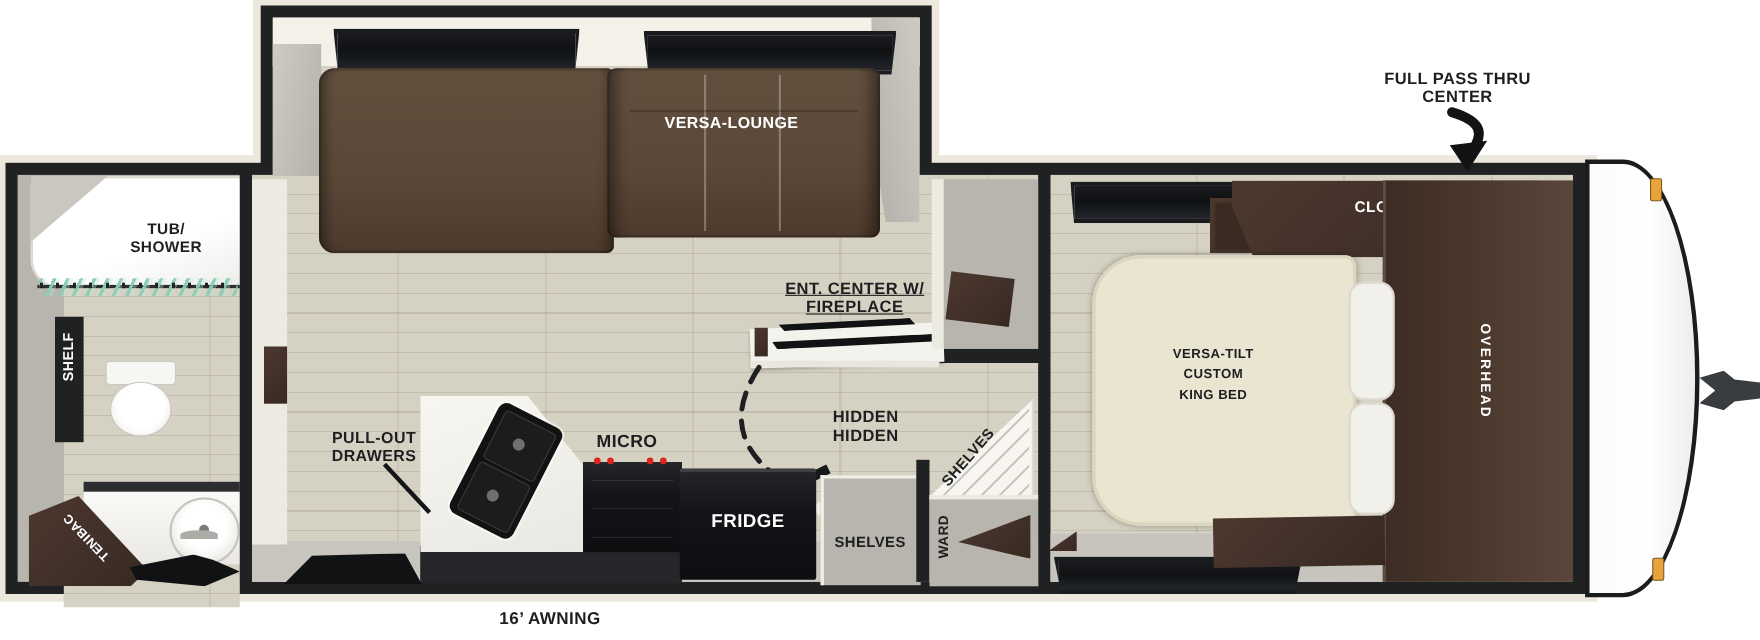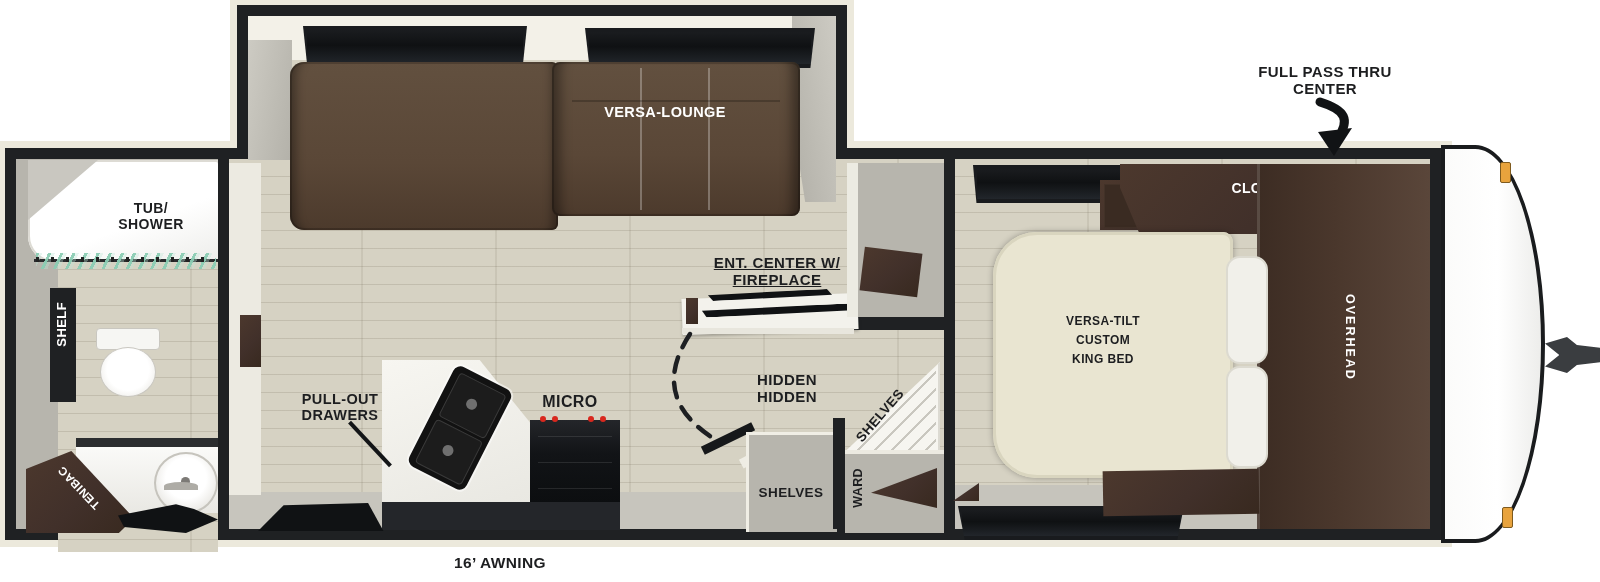--- a/index.html
+++ b/index.html
@@ -135,20 +135,23 @@
     <div class="abs" style="left:26px;top:76px;width:11px;height:11px;background:#6f6f6f;border-radius:50%;"></div>
   </div>
   <div class="lbl" style="left:520px;top:393px;width:100px;font-size:16px;">MICRO</div>
   <div class="abs blackbox" style="left:530px;top:420px;width:90px;height:82px;">
     <div class="abs" style="left:10px;top:-4px;width:6px;height:6px;background:#d8281e;border-radius:50%;"></div>
     <div class="abs" style="left:22px;top:-4px;width:6px;height:6px;background:#d8281e;border-radius:50%;"></div>
     <div class="abs" style="left:58px;top:-4px;width:6px;height:6px;background:#d8281e;border-radius:50%;"></div>
     <div class="abs" style="left:70px;top:-4px;width:6px;height:6px;background:#d8281e;border-radius:50%;"></div>
     <div class="abs" style="left:8px;top:16px;width:74px;height:56px;background:repeating-linear-gradient(180deg,rgba(255,255,255,.10) 0 1px,rgba(0,0,0,0) 1px 26px);"></div>
   </div>
+  <div class="abs blackbox" style="left:618px;top:426px;width:124px;height:101px;border-radius:2px;box-shadow:inset 0 3px 0 rgba(255,255,255,.12);">
+    <div class="lbl lblw" style="left:0;top:38px;width:124px;font-size:17px;position:absolute;">FRIDGE</div>
+  </div>
 
   <div class="lbl" style="left:270px;top:391px;width:140px;font-size:14.5px;">
     <div>PULL-OUT</div>
     <div>DRAWERS</div>
   </div>
   <div class="abs" style="left:340px;top:442px;width:60px;height:4px;background:#131517;transform:rotate(47deg);"></div>
 
   <div class="abs" style="left:258px;top:503px;width:128px;height:28px;background:#101214;clip-path:polygon(0 100%,20% 8%,86% 0,98% 100%);"></div>
 
   <div class="abs grey" style="left:746px;top:432px;width:88px;height:97px;border-left:3px solid #f0eee5;border-top:3px solid #f0eee5;">

